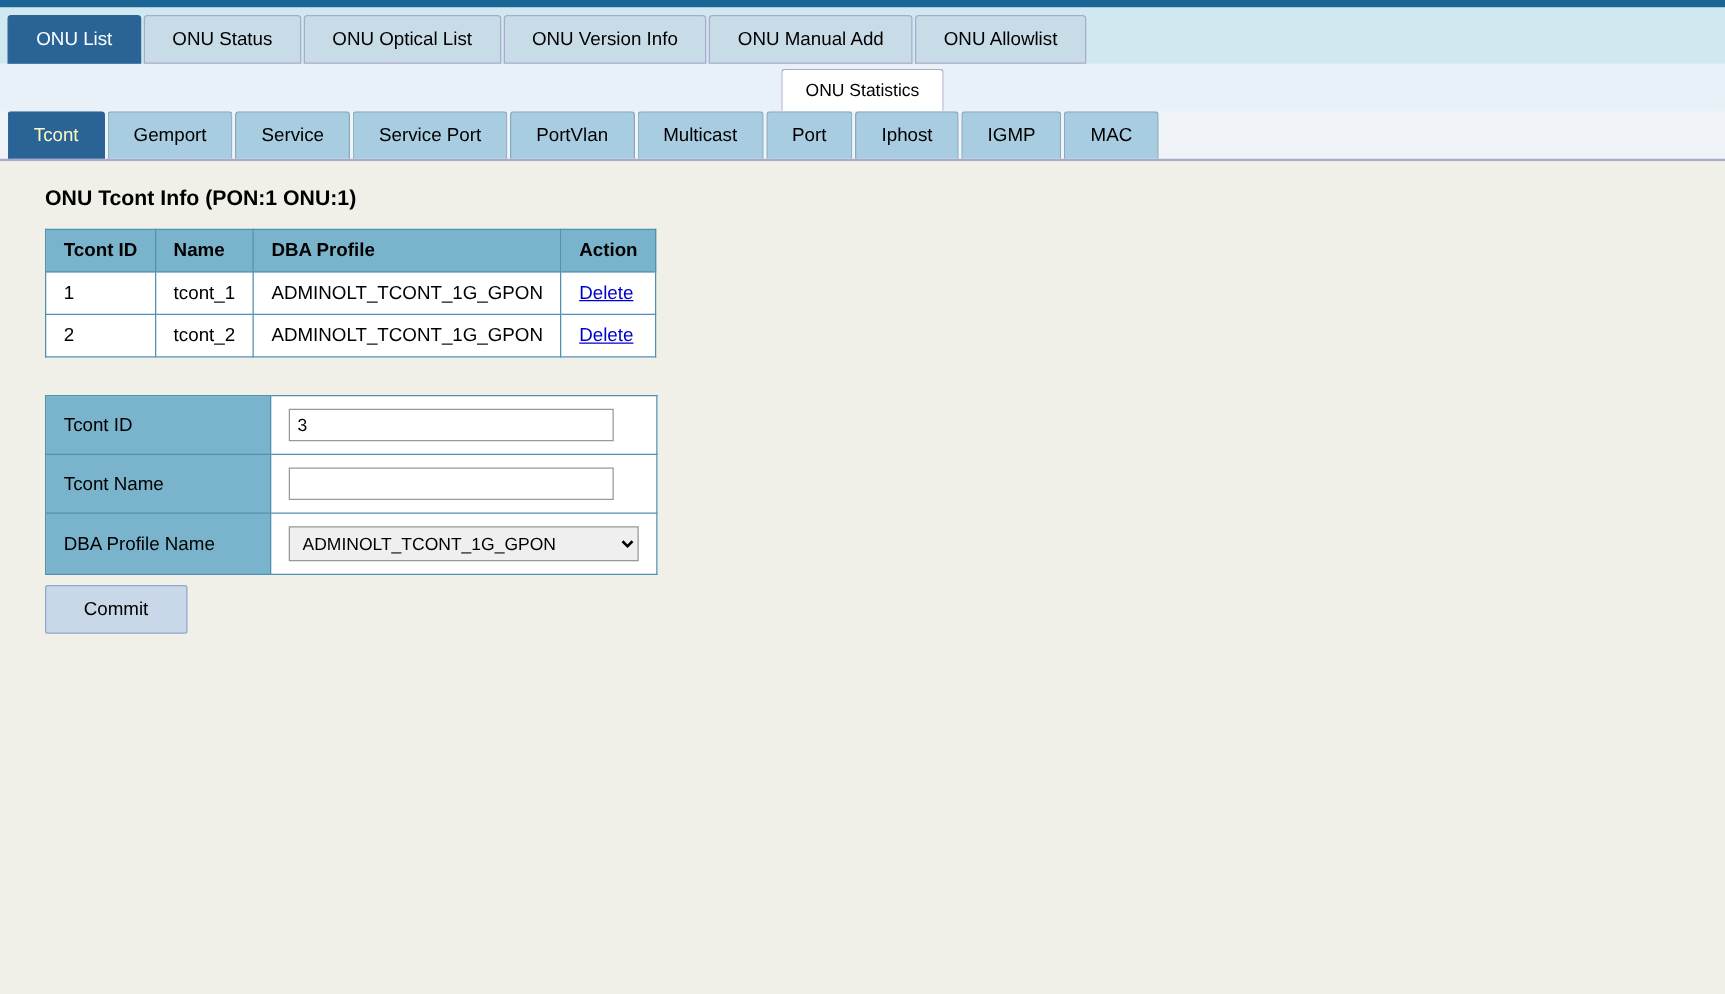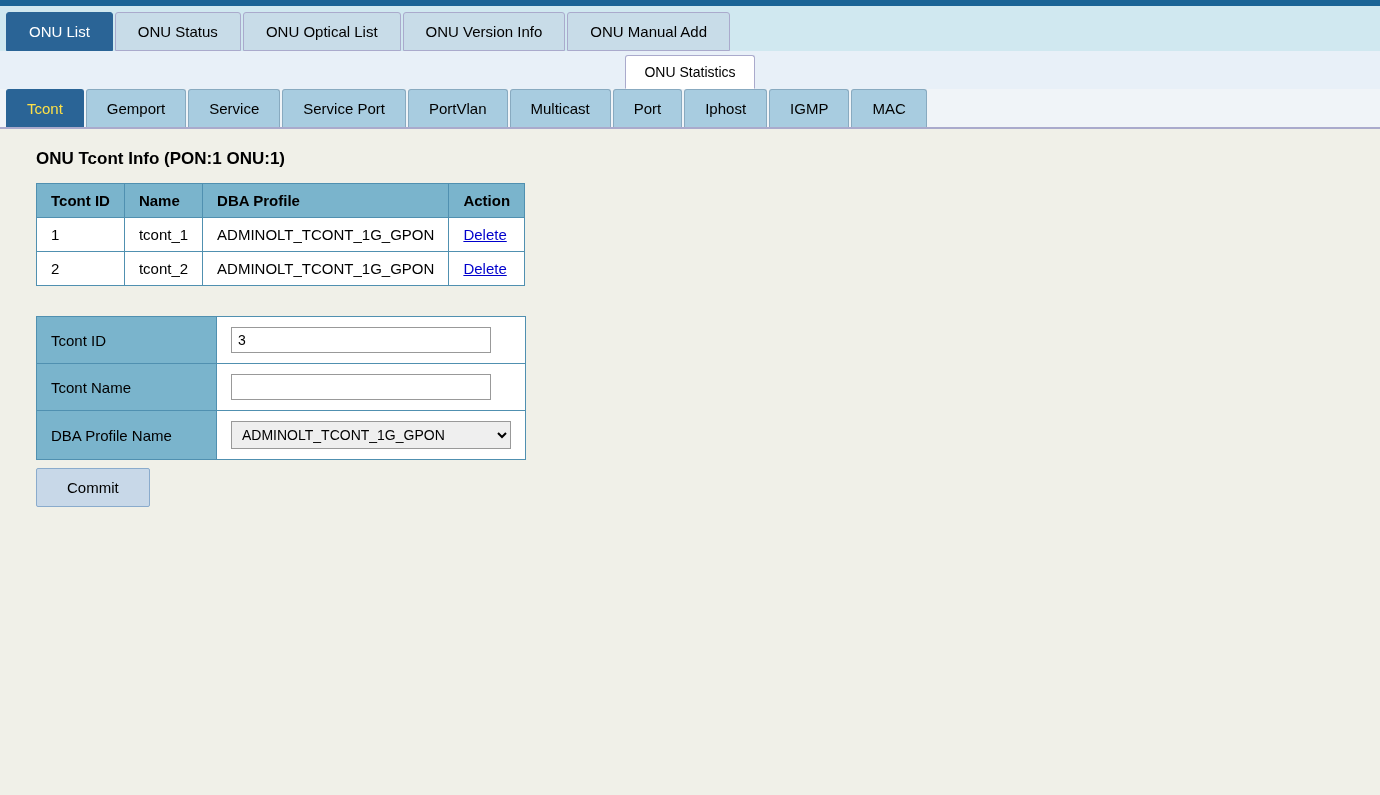--- a/index.html
+++ b/index.html
@@ -76,21 +76,21 @@
       background-color: #a8cce0;
       border: 1px solid #88aac0;
       border-bottom: none;
       cursor: pointer;
       font-size: 15px;
       color: #000;
       border-radius: 3px 3px 0 0;
     }
     .sub-nav .sub-tab.active {
       background-color: #2a6496;
-      color: #fde047;
+      color: #fef9c3;
       border-color: #2a6496;
     }
 
     
     .content {
       padding: 20px 36px;
       background-color: #f0f0e8;
       min-height: 600px;
     }
 
@@ -174,20 +174,21 @@
 <body>
 
 <div class="top-bar"></div>
 
 <nav class="main-nav" id="main-nav">
     <div class="nav-tab active">ONU List</div>
     <div class="nav-tab">ONU Status</div>
     <div class="nav-tab">ONU Optical List</div>
     <div class="nav-tab">ONU Version Info</div>
     <div class="nav-tab">ONU Manual Add</div>
+    <div class="nav-tab">ONU Allowlist</div>
   </nav>
 
 <div class="secondary-nav" id="secondary-nav">
     <div class="nav-tab active">ONU Statistics</div>
   </div>
 
 <div class="sub-nav" id="sub-nav">
     <div class="sub-tab active">Tcont</div>
     <div class="sub-tab">Gemport</div>
     <div class="sub-tab">Service</div>

